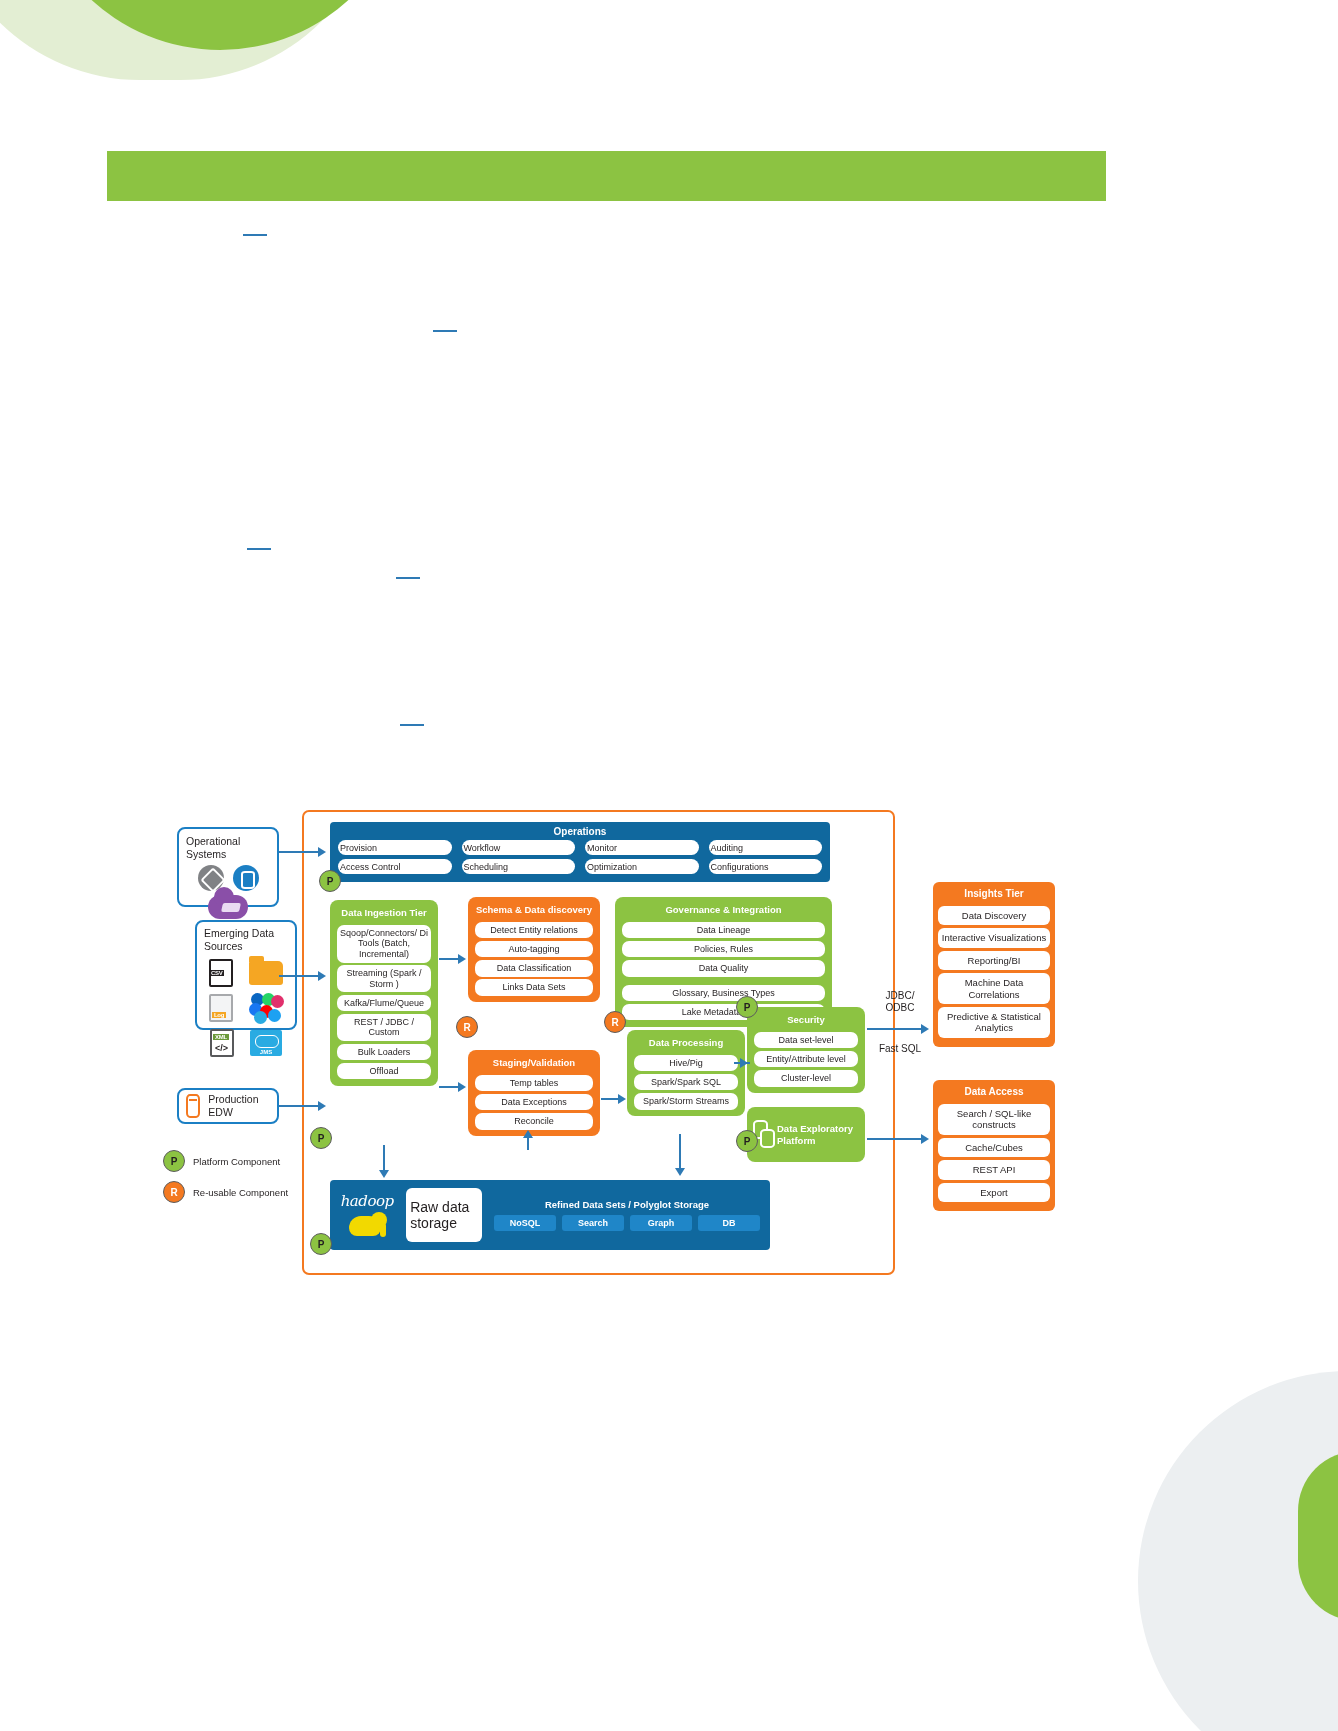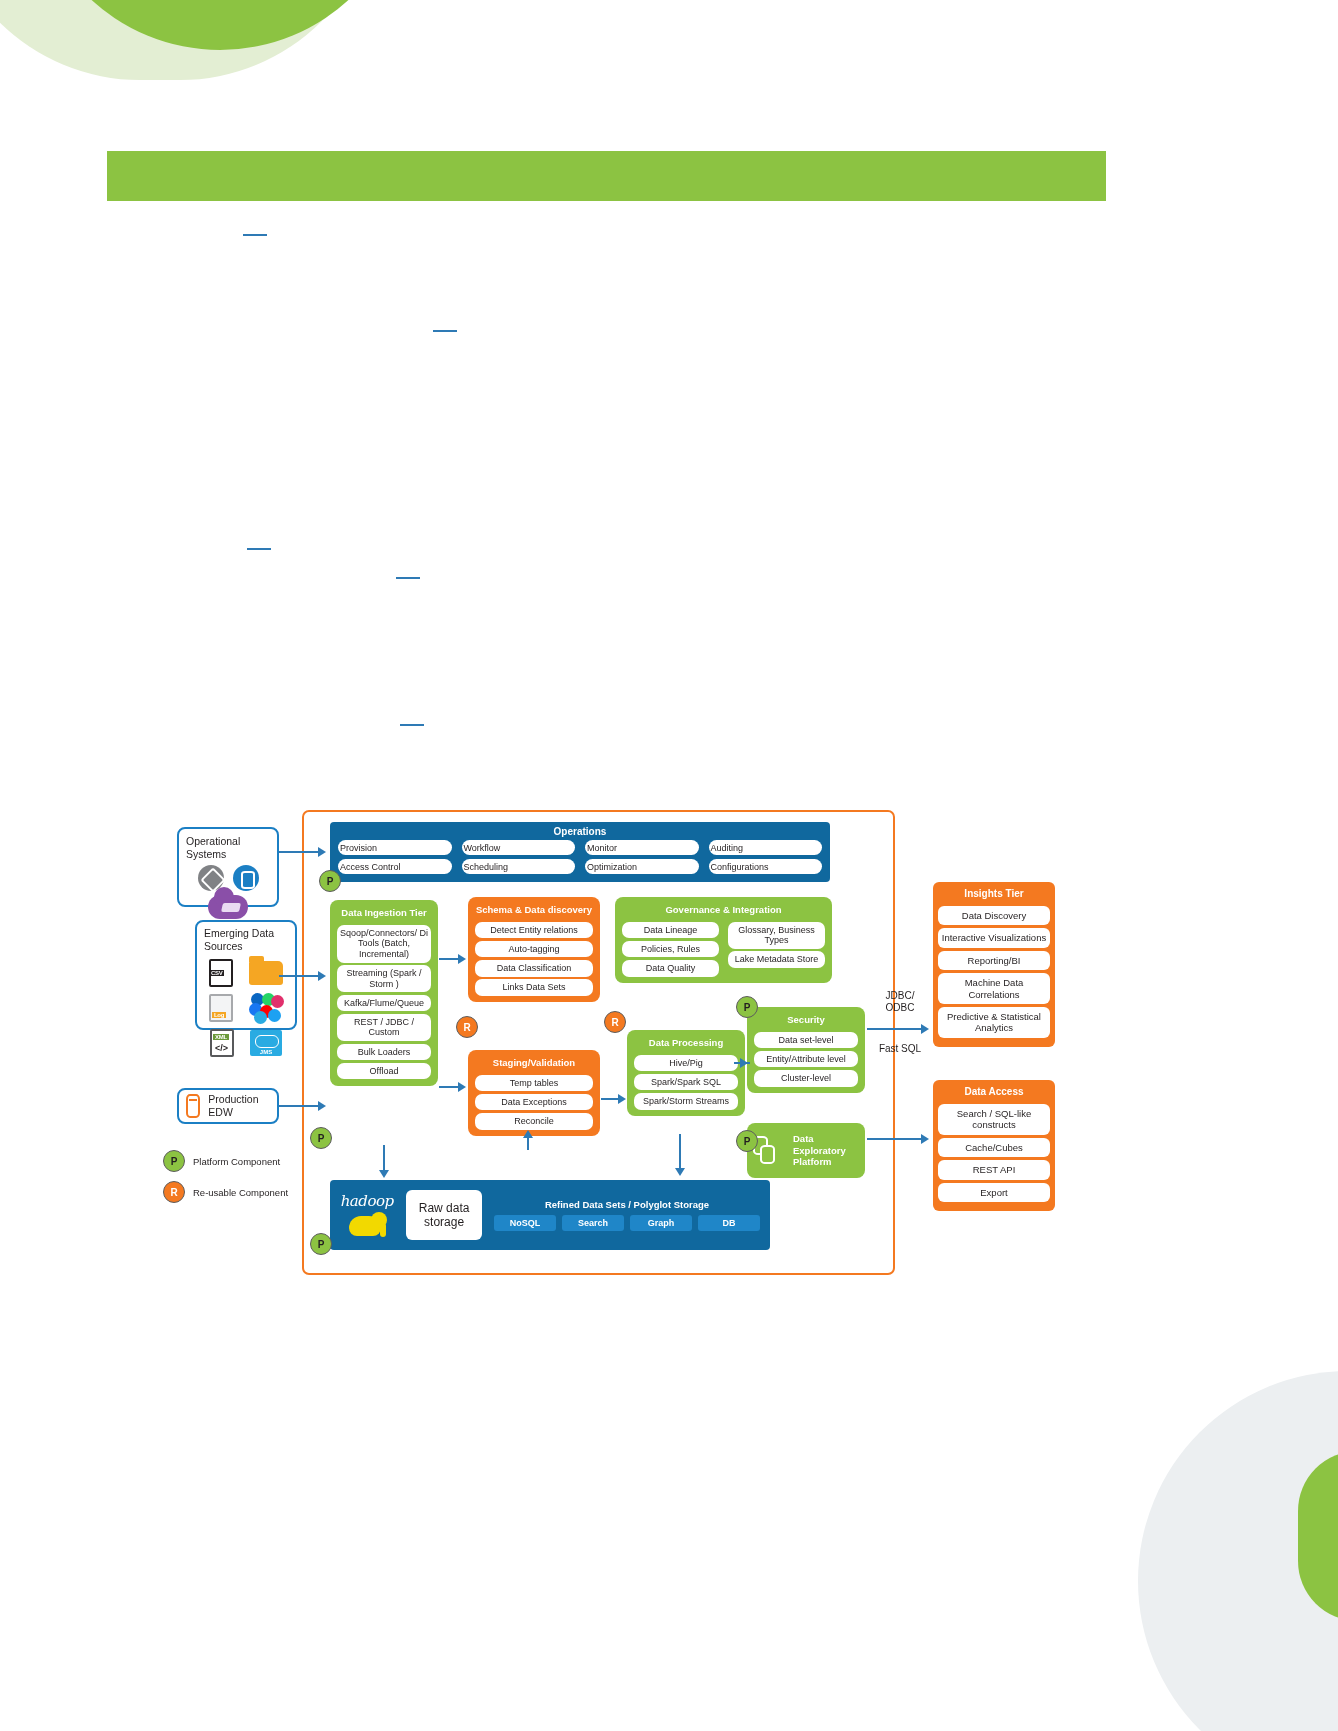--- a/index.html
+++ b/index.html
@@ -88,38 +88,38 @@
   .ops .hdr { text-align:center; color:#fff; font-weight:bold; font-size:10px; padding:1px 0 3px; }
   .ops .grid { display:grid; grid-template-columns:repeat(4,1fr); gap:4px 10px; }
   .ops .pill { background:#fff; border-radius:9px; text-align:left; font-size:9px; padding:2.5px 2px; color:#231f20; }
 
   .ingest { left:175px; top:100px; width:108px; }
   .schema { left:313px; top:97px; width:132px; }
   .gov    { left:460px; top:97px; width:217px; }
   .staging{ left:313px; top:250px; width:132px; }
   .proc   { left:472px; top:230px; width:118px; }
   .sec    { left:592px; top:207px; width:118px; }
-  .dep    { left:592px; top:323px; width:118px; height:55px; border-radius:8px; display:flex; align-items:center; gap:16px; padding:5px 6px; }
+  .dep    { left:592px; top:307px; width:118px; height:55px; border-radius:8px; display:flex; align-items:center; gap:0; padding:5px 6px; }
   .dep .txt { color:#fff; font-weight:bold; font-size:9.5px; line-height:1.2; }
   .ic-stack { width:24px; height:30px; position:relative; flex:0 0 auto; }
   .ic-stack span { position:absolute; width:15px; height:19px; border:2px solid #fff; border-radius:5px/4px; }
   .ic-stack span:nth-child(1){ left:0; top:0; }
   .ic-stack span:nth-child(2){ left:7px; top:9px; background:#8cc342; }
 
-  .gov .two { display:flex; gap:3px; }
+  .gov .two { display:flex; gap:3px;flex-direction:column; }
   .gov .two .col { flex:1; }
 
   .storage { position:absolute; left:175px; top:380px; width:440px; height:70px; background:#10689e; border-radius:4px; padding:8px 10px; display:flex; align-items:center; gap:12px; }
   .hadoop-logo { width:104px; text-align:center; color:#fff; }
   .hadoop-logo .wordmark { font-family:"DejaVu Serif", serif; font-style:italic; font-size:15px; letter-spacing:-0.5px; }
   .elephant { width:40px; height:26px; margin:2px auto 0; position:relative; }
   .elephant .body { position:absolute; left:2px; top:4px; width:32px; height:20px; background:#f2d900; border-radius:12px 12px 8px 8px; }
   .elephant .head { position:absolute; left:24px; top:0; width:16px; height:16px; background:#f2d900; border-radius:50%; }
   .elephant .trunk{ position:absolute; left:33px; top:11px; width:6px; height:14px; background:#f2d900; border-radius:3px; }
-  .raw { background:#fff; border-radius:6px; width:138px; text-align:center; font-size:12px; padding:11px 4px; color:#231f20; }
+  .raw { background:#fff; border-radius:6px; width:138px; text-align:left; font-size:14px; padding:11px 4px; color:#231f20; }
   .refined { flex:1; text-align:center; color:#fff;font-weight:bold; }
   .refined .lbl { font-size:9.5px; margin-bottom:5px; }
   .refined .row { display:flex; gap:6px; justify-content:center; }
   .refined .chip { background:#1f86c8; border-radius:3px; font-size:9px; padding:3px 0; width:62px; }
 
   .tier { position:absolute; border-radius:6px; padding:4px 5px 6px; background:#f47920; }
   .tier .hdr { text-align:center; color:#fff; font-weight:bold; font-size:10px; padding:2px 0 4px; }
   .tier .pill { background:#fff; border-radius:6px; margin:3px 0; padding:4px 3px; text-align:center; font-size:9.5px; line-height:1.2; color:#231f20; }
   .insights { left:778px; top:82px; width:122px; }
   .access   { left:778px; top:280px; width:122px; }

